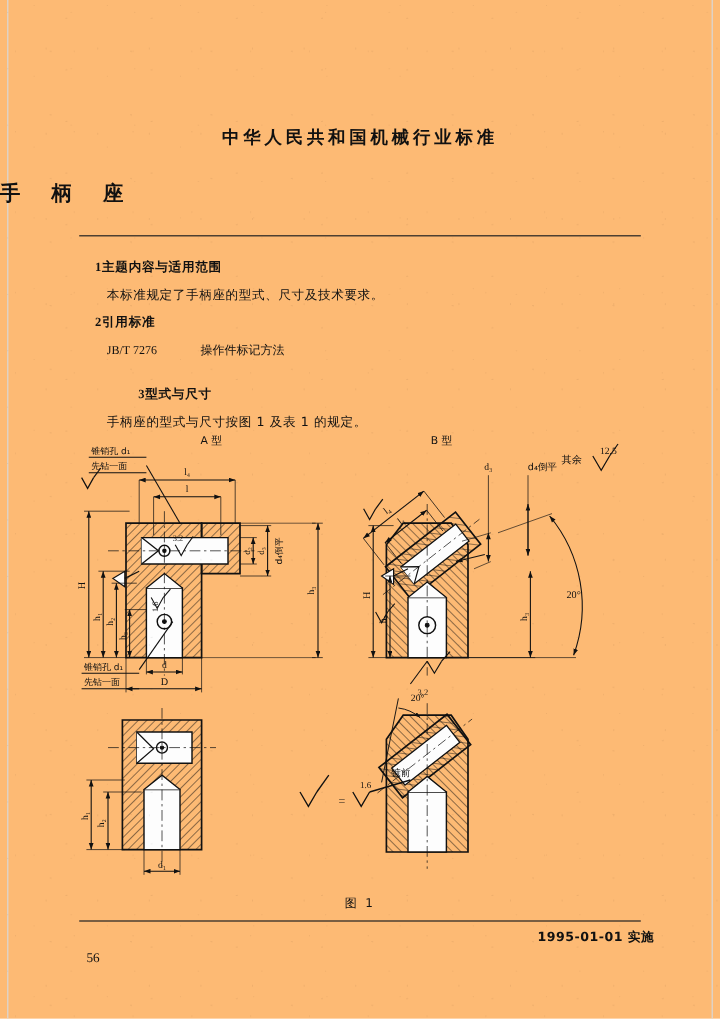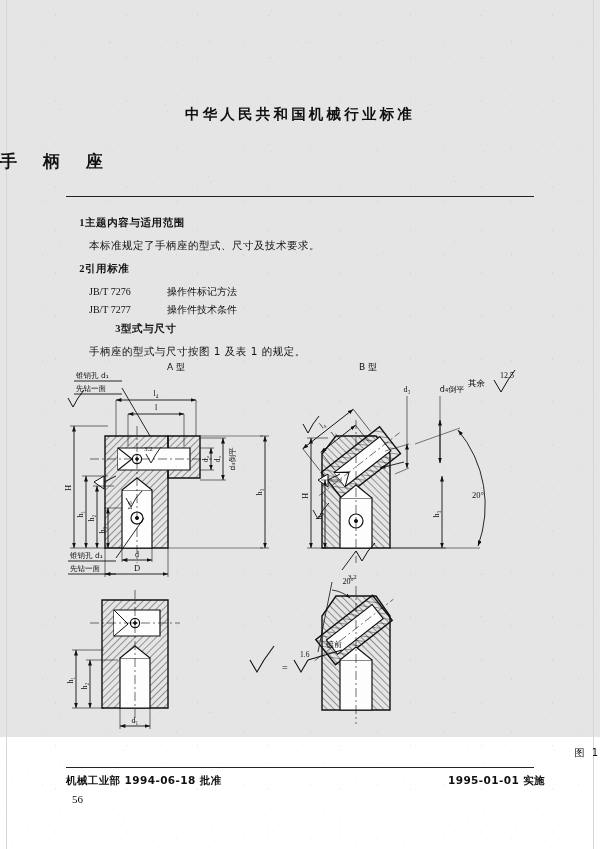--- a/index.html
+++ b/index.html
@@ -13,22 +13,22 @@
     position: relative;
     font-family: "DejaVu Sans", sans-serif;
     color: #1a1a1a;
     overflow: hidden;
   }
 
   
   #page {
     position: absolute;
     left: 0; top: 0;
-    width: 600px; height: 737px;
-    background: #e5e5e5;
+    width: 600px; height: 849px;
+    background: #fdba74;
   }
   .page-edge-left {
     position: absolute;
     left: 6px; top: 0;
     width: 1px; height: 849px;
     background: #d7d7d7;
   }
   .page-edge-right {
     position: absolute;
     left: 593px; top: 0;
@@ -115,21 +115,21 @@
     left: 60px; top: 358px;
     width: 480px; height: 400px;
   }
   #drawing svg { display: block; }
 
   
   #fig-caption {
     position: absolute;
     left: 0; top: 746px;
     width: 600px;
-    text-align: right;
+    text-align: center;
     font-size: 10px;
     color: #111;
     letter-spacing: 2px;
   }
   #footer-rule {
     position: absolute;
     left: 66px; top: 767px;
     width: 468px; height: 1.4px;
     background: #222;
   }
@@ -195,23 +195,20 @@
   <div class="clause" style="left:68px; top:216px;">
     <span class="num">1</span><span>主题内容与适用范围</span>
   </div>
   <div class="para" style="left:89px; top:239px;">本标准规定了手柄座的型式、尺寸及技术要求。</div>
 
   <div class="clause" style="left:68px; top:262px;">
     <span class="num">2</span><span>引用标准</span>
   </div>
   <div class="refline" style="left:89px; top:285px;">
     <span class="code">JB/T 7276</span><span>操作件标记方法</span>
-  </div>
-  <div class="refline" style="left:89px; top:303px;">
-    <span class="code">JB/T 7277</span><span>操作件技术条件</span>
   </div>
 
   <div class="clause" style="left:68px; top:322px;margin-left:36px;">
     <span class="num">3</span><span>型式与尺寸</span>
   </div>
   <div class="para" style="left:89px; top:345px;">手柄座的型式与尺寸按图 1 及表 1 的规定。</div>
 
   <div id="drawing">
   <svg width="480" height="400" viewBox="0 0 480 400" xmlns="http://www.w3.org/2000/svg">
     <defs>
@@ -537,18 +534,17 @@
       </g>
 
     </g>
   </svg>
   </div>
 
   <div id="fig-caption">图 1</div>
 
   <div id="footer-rule"></div>
 
-  <div id="footer-left">机械工业部 1994-06-18 批准</div>
   <div id="footer-right">1995-01-01 实施</div>
   <div id="page-number">56</div>
 
   <div class="noise"></div>
 </div>
 
 </body></html>

